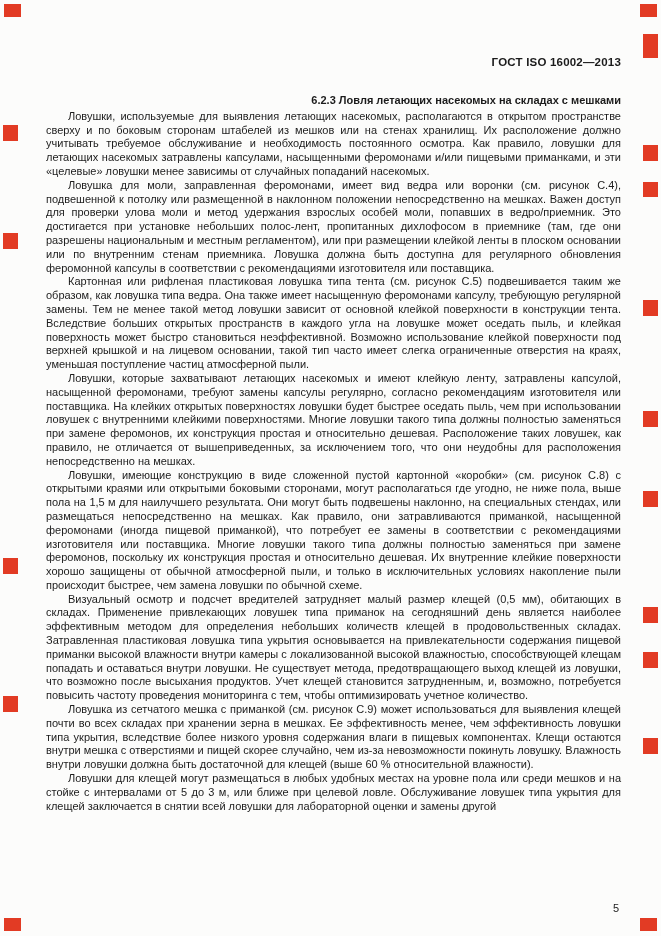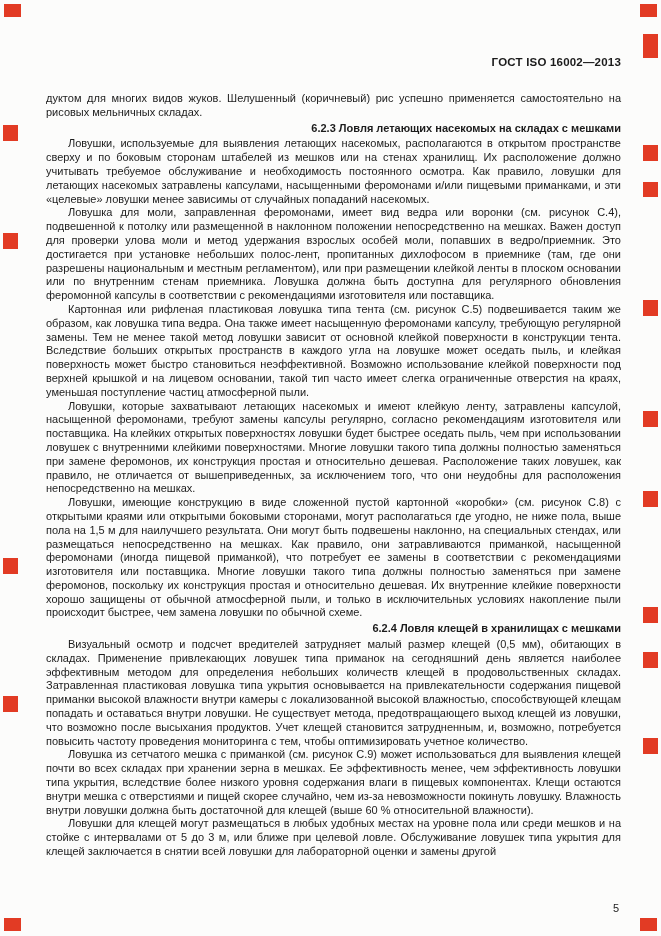--- a/index.html
+++ b/index.html
@@ -70,30 +70,28 @@
   <div class="marker" style="left:643px; top:607px; width:15px; height:16px;"></div>
   <div class="marker" style="left:643px; top:652px; width:15px; height:16px;"></div>
   <div class="marker" style="left:3px; top:696px; width:15px; height:16px;"></div>
   <div class="marker" style="left:643px; top:738px; width:15px; height:16px;"></div>
   <div class="marker" style="left:4px; top:918px; width:17px; height:13px;"></div>
   <div class="marker" style="left:640px; top:918px; width:17px; height:13px;"></div>
 
   <div class="doc-header">ГОСТ ISO 16002—2013</div>
 
   <div class="body-text">
-    <p class="no-indent">дуктом для многих видов жуков. Шелушенный (коричневый) рис успешно применяется самостоятельно на рисовых мельничных складах.</p>
 
     <h3>6.2.3 Ловля летающих насекомых на складах с мешками</h3>
     <p>Ловушки, используемые для выявления летающих насекомых, располагаются в открытом пространстве сверху и по боковым сторонам штабелей из мешков или на стенах хранилищ. Их расположение должно учитывать требуемое обслуживание и необходимость постоянного осмотра. Как правило, ловушки для летающих насекомых затравлены капсулами, насыщенными феромонами и/или пищевыми приманками, и эти «целевые» ловушки менее зависимы от случайных попаданий насекомых.</p>
     <p>Ловушка для моли, заправленная феромонами, имеет вид ведра или воронки (см. рисунок С.4), подвешенной к потолку или размещенной в наклонном положении непосредственно на мешках. Важен доступ для проверки улова моли и метод удержания взрослых особей моли, попавших в ведро/приемник. Это достигается при установке небольших полос-лент, пропитанных дихлофосом в приемнике (там, где они разрешены национальным и местным регламентом), или при размещении клейкой ленты в плоском основании или по внутренним стенам приемника. Ловушка должна быть доступна для регулярного обновления феромонной капсулы в соответствии с рекомендациями изготовителя или поставщика.</p>
     <p>Картонная или рифленая пластиковая ловушка типа тента (см. рисунок С.5) подвешивается таким же образом, как ловушка типа ведра. Она также имеет насыщенную феромонами капсулу, требующую регулярной замены. Тем не менее такой метод ловушки зависит от основной клейкой поверхности в конструкции тента. Вследствие больших открытых пространств в каждого угла на ловушке может оседать пыль, и клейкая поверхность может быстро становиться неэффективной. Возможно использование клейкой поверхности под верхней крышкой и на лицевом основании, такой тип часто имеет слегка ограниченные отверстия на краях, уменьшая поступление частиц атмосферной пыли.</p>
     <p>Ловушки, которые захватывают летающих насекомых и имеют клейкую ленту, затравлены капсулой, насыщенной феромонами, требуют замены капсулы регулярно, согласно рекомендациям изготовителя или поставщика. На клейких открытых поверхностях ловушки будет быстрее оседать пыль, чем при использовании ловушек с внутренними клейкими поверхностями. Многие ловушки такого типа должны полностью заменяться при замене феромонов, их конструкция простая и относительно дешевая. Расположение таких ловушек, как правило, не отличается от вышеприведенных, за исключением того, что они неудобны для расположения непосредственно на мешках.</p>
     <p>Ловушки, имеющие конструкцию в виде сложенной пустой картонной «коробки» (см. рисунок С.8) с открытыми краями или открытыми боковыми сторонами, могут располагаться где угодно, не ниже пола, выше пола на 1,5 м для наилучшего результата. Они могут быть подвешены наклонно, на специальных стендах, или размещаться непосредственно на мешках. Как правило, они затравливаются приманкой, насыщенной феромонами (иногда пищевой приманкой), что потребует ее замены в соответствии с рекомендациями изготовителя или поставщика. Многие ловушки такого типа должны полностью заменяться при замене феромонов, поскольку их конструкция простая и относительно дешевая. Их внутренние клейкие поверхности хорошо защищены от обычной атмосферной пыли, и только в исключительных условиях накопление пыли происходит быстрее, чем замена ловушки по обычной схеме.</p>
 
-    <h3>6.2.4 Ловля клещей в хранилищах с мешками</h3>
     <p>Визуальный осмотр и подсчет вредителей затрудняет малый размер клещей (0,5 мм), обитающих в складах. Применение привлекающих ловушек типа приманок на сегодняшний день является наиболее эффективным методом для определения небольших количеств клещей в продовольственных складах. Затравленная пластиковая ловушка типа укрытия основывается на привлекательности содержания пищевой приманки высокой влажности внутри камеры с локализованной высокой влажностью, способствующей клещам попадать и оставаться внутри ловушки. Не существует метода, предотвращающего выход клещей из ловушки, что возможно после высыхания продуктов. Учет клещей становится затрудненным, и, возможно, потребуется повысить частоту проведения мониторинга с тем, чтобы оптимизировать учетное количество.</p>
     <p>Ловушка из сетчатого мешка с приманкой (см. рисунок С.9) может использоваться для выявления клещей почти во всех складах при хранении зерна в мешках. Ее эффективность менее, чем эффективность ловушки типа укрытия, вследствие более низкого уровня содержания влаги в пищевых компонентах. Клещи остаются внутри мешка с отверстиями и пищей скорее случайно, чем из-за невозможности покинуть ловушку. Влажность внутри ловушки должна быть достаточной для клещей (выше 60 % относительной влажности).</p>
     <p>Ловушки для клещей могут размещаться в любых удобных местах на уровне пола или среди мешков и на стойке с интервалами от 5 до 3 м, или ближе при целевой ловле. Обслуживание ловушек типа укрытия для клещей заключается в снятии всей ловушки для лабораторной оценки и замены другой</p>
   </div>
 
   <div class="page-number">5</div>
 
 </div>
 
 </body></html>

